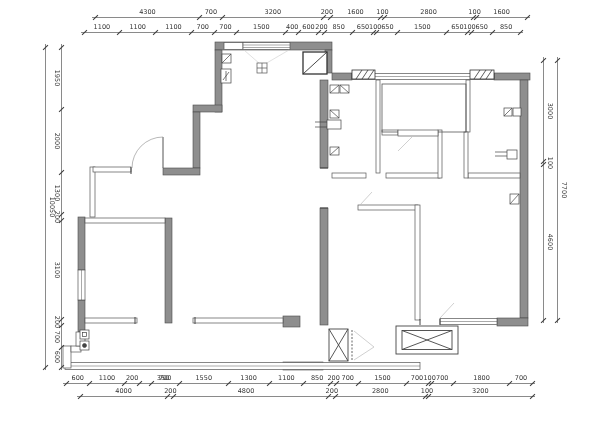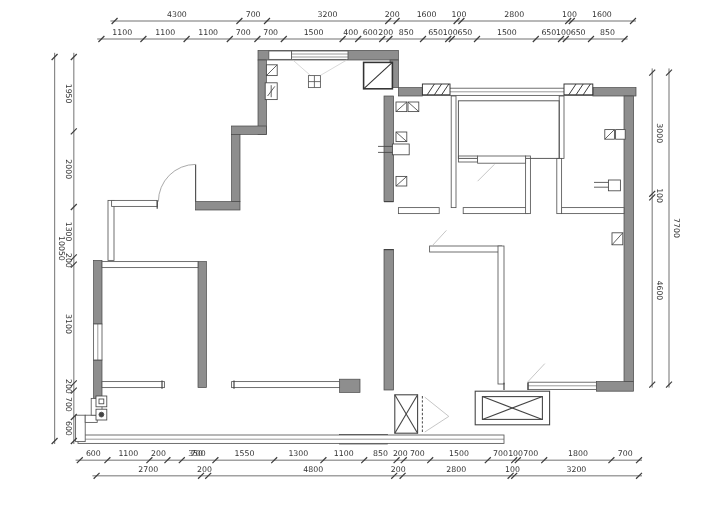--- a/index.html
+++ b/index.html
@@ -332,21 +332,21 @@
   <div class="chain" style="left: 80px; top: 388px; width: 452px; height: 12px;">
       <div class="dim-line-h" style="top: 8px;"></div>
       <div class="dim-tick" style="left: -3.5px; top: 8px;"></div>
       <div class="dim-tick" style="left: 83.6714px; top: 8px;"></div>
       <div class="dim-tick" style="left: 90.1286px; top: 8px;"></div>
       <div class="dim-tick" style="left: 245.1px; top: 8px;"></div>
       <div class="dim-tick" style="left: 251.557px; top: 8px;"></div>
       <div class="dim-tick" style="left: 341.957px; top: 8px;"></div>
       <div class="dim-tick" style="left: 345.186px; top: 8px;"></div>
       <div class="dim-tick" style="left: 448.5px; top: 8px;"></div>
-      <div class="dim-label-h" style="left: 43.5857px;">2700</div>
+      <div class="dim-label-h" style="left: 43.5857px;">4000</div>
       <div class="dim-label-h" style="left: 90.4px;">200</div>
-      <div class="dim-label-h" style="left: 181px;">4800</div>
+      <div class="dim-label-h" style="left: 166px;">4800</div>
       <div class="dim-label-h" style="left: 251.829px;">200</div>
       <div class="dim-label-h" style="left: 300.257px;">2800</div>
       <div class="dim-label-h" style="left: 347.071px;">100</div>
       <div class="dim-label-h" style="left: 400.343px;">3200</div>
     </div>
 </div>
 
 </body></html>

